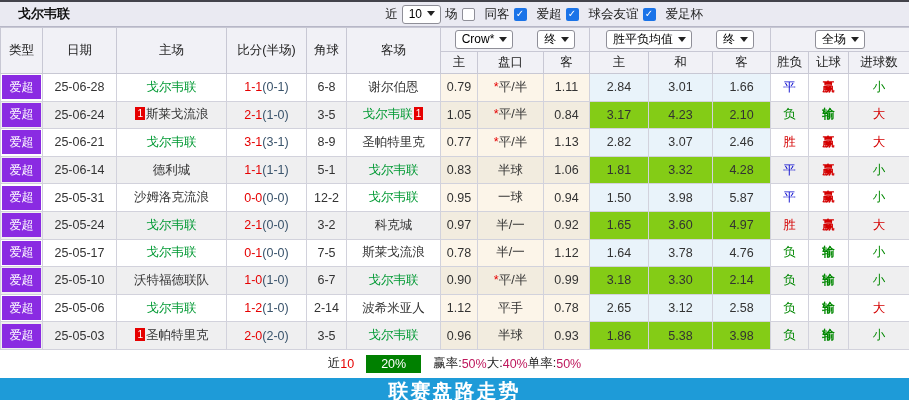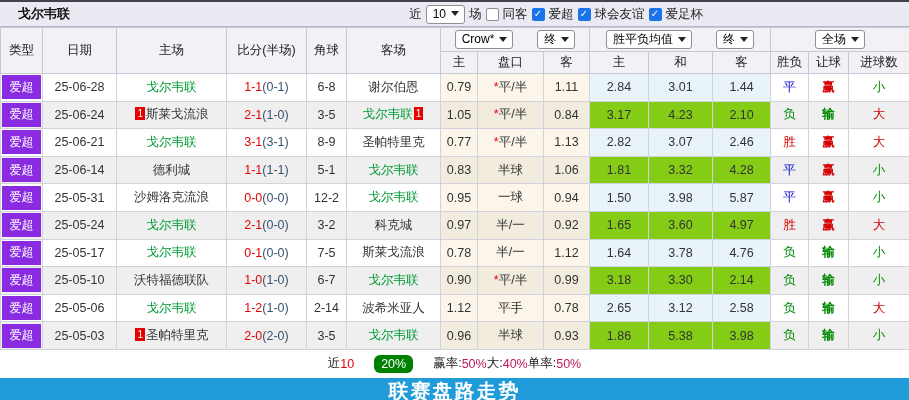--- a/index.html
+++ b/index.html
@@ -8,21 +8,21 @@
 
   
   .titlebar { height: 25px; background: #eaeaf2; border-bottom: 1px solid #b7b7c7; display: flex; align-items: center; flex: none; }
   .title { font-weight: bold; font-size: 13px; color: #111; padding-left: 18px; }
   .controls { margin-left: auto; margin-right: 206px; display: flex; align-items: center; gap: 4px; font-size: 12.5px; color: #222; }
   .sel { display: inline-flex; align-items: center; gap: 5px; background: #fff; border: 1px solid #8f8f98; border-radius: 3px; padding: 1px 5px 2px 6px; font-size: 12px; color: #000; line-height: 14px; cursor: default; }
   .caret { width: 0; height: 0; border-left: 4px solid transparent; border-right: 4px solid transparent; border-top: 5px solid #222; display: inline-block; }
   .cb { width: 13px; height: 13px; border-radius: 2px; display: inline-flex; align-items: center; justify-content: center; flex: none; }
   .cb.off { background: #fff; border: 1px solid #8f8f98; }
   .cb.on { background: #1a73e8; color: #fff; font-size: 10px; font-weight: bold; line-height: 1; }
-  .cbgroup { display: inline-flex; align-items: center; gap: 4px; }
+  .cbgroup { display: inline-flex; align-items: center; gap: 10px; }
 
   
   table { border-collapse: collapse; table-layout: fixed; width: 909px; flex: none; }
   th, td { border: 1px solid #d2d2dc; text-align: center; font-weight: normal; overflow: hidden; white-space: nowrap; }
   thead th { background: #f1f1f6; color: #222; font-size: 12.5px; border-color: #c8c8d4; }
   thead tr.hr1 th { height: 24px; }
   thead tr.hr2 th { height: 22px; }
   .selcell { display: flex; justify-content: center; align-items: center; gap: 24px; }
   tbody tr { height: 27.6px; font-size: 12.5px; color: #333; }
   tbody tr.even td { background: #efeff0; }
@@ -38,21 +38,21 @@
   .red { color: #d40000; }
   .green { color: #008800; }
   .blue { color: #0000cc; }
   td.bold { font-weight: bold; }
   .redbadge { display: inline-block; background: #e60000; color: #fff; font-size: 10px; line-height: 13px; padding: 0 2px; margin: 0 1px; vertical-align: 1px; }
 
   
   .summary { height: 28px; display: flex; align-items: center; justify-content: center; font-size: 12.5px; color: #222; background: #fff; flex: none; }
   .summary .red { color: #e60000; }
   .summary .blue { color: #be185d; }
-  .summary .badge { background: #008000; color: #fff; padding: 2px 7px; margin: 0 20px; border-radius: 6px; }
+  .summary .badge { background: #008000; color: #fff; padding: 2px 15px; margin: 0 12px; }
   .footer { flex: 1; background: #1e9bd8; color: #fff; font-weight: bold; font-size: 20px; display: flex; align-items: center; justify-content: center; letter-spacing: 2px; }
 </style>
 </head>
 <body>
 
 <div class="app">
 
   <div class="titlebar">
     <span class="title">戈尔韦联</span>
     <div class="controls">
@@ -160,21 +160,21 @@
           <td>25-06-28</td>
           <td><span class="self">戈尔韦联</span></td>
           <td><span class="ft">1-1</span><span class="ht">(0-1)</span></td>
           <td>6-8</td>
           <td><span>谢尔伯恩</span></td>
           <td class="ah">0.79</td>
           <td class="ah"><i class="star">*</i>平/半</td>
           <td class="ah">1.11</td>
           <td class="ox">2.84</td>
           <td class="ox">3.01</td>
-          <td class="ox">1.44</td>
+          <td class="ox">1.66</td>
           <td class="blue">平</td>
           <td class="red bold">赢</td>
           <td class="green">小</td>
         </tr>
         <tr class="even">
           <td>
             <span class="lg">爱超</span>
           </td>
           <td>25-06-24</td>
           <td><span class="redbadge">1</span><span>斯莱戈流浪</span></td>

